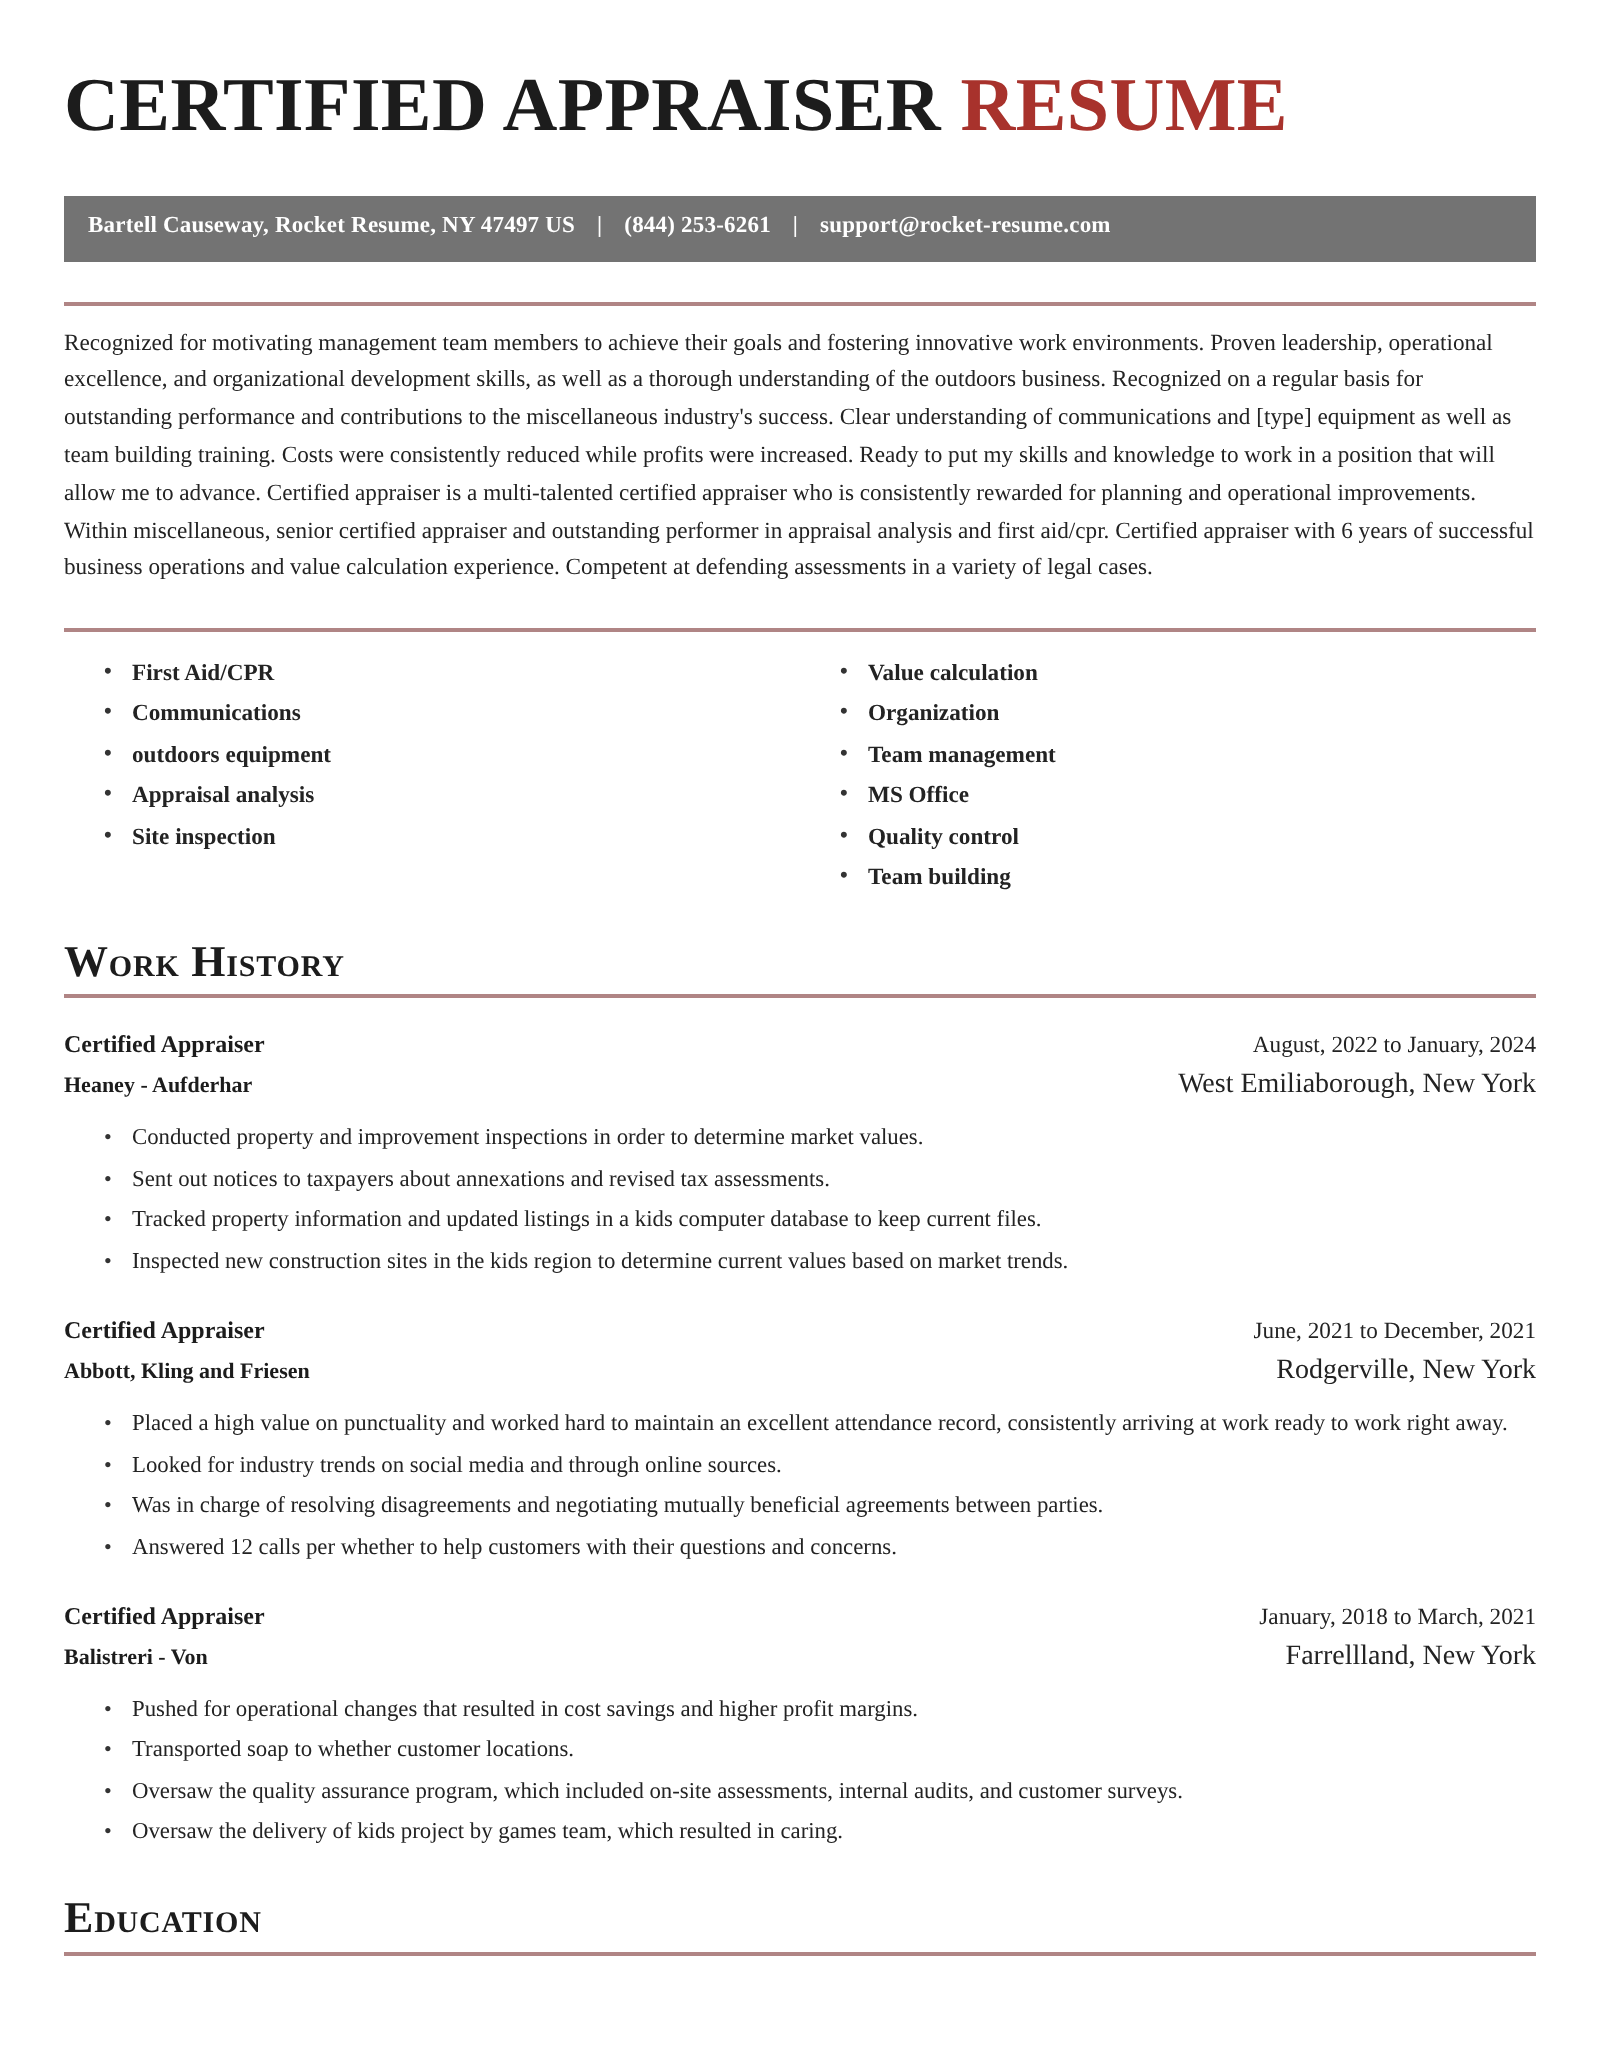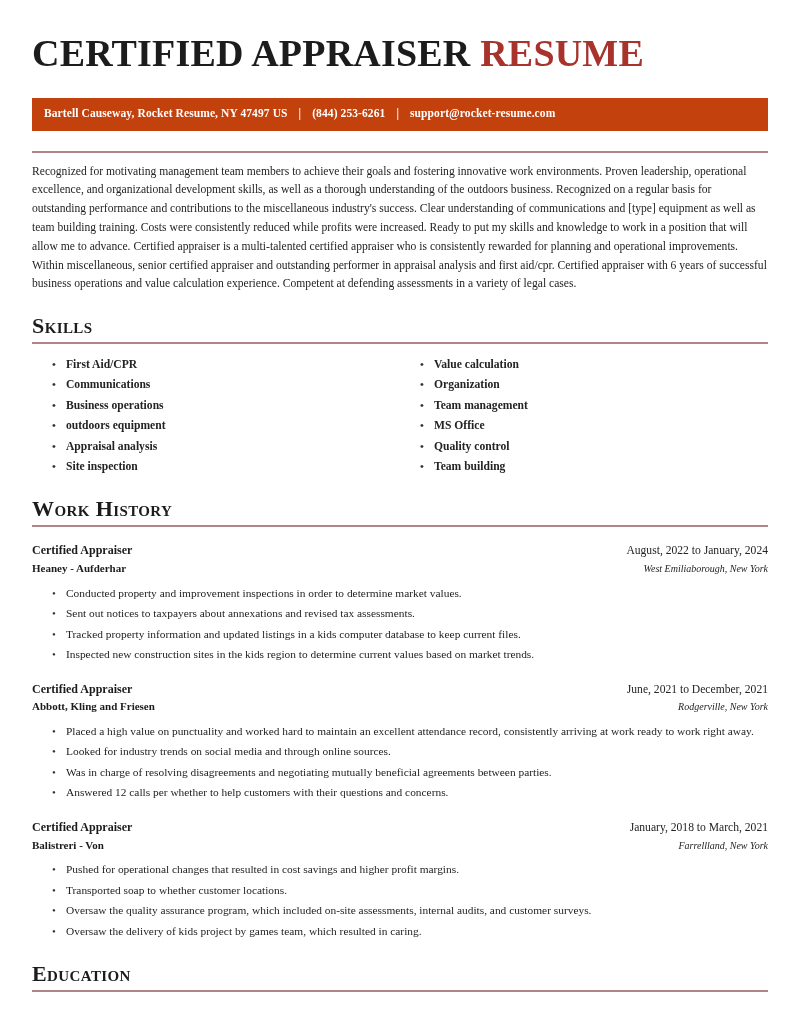--- a/index.html
+++ b/index.html
@@ -30,21 +30,21 @@
     font-weight: bold;
     letter-spacing: 0.2px;
     line-height: 1.05;
     margin: 6px 0 0 0;
     white-space: nowrap;
   }
   .title-main { color: #1c1c1c; }
   .title-accent { color: #A8322C; }
 
   .contact-bar {
-    background: #c2410c;
+    background: #737373;
     color: #ffffff;
     margin-top: 24px;
     padding: 9px 12px 10px 12px;
     font-size: 11.5px;
     font-weight: bold;
     letter-spacing: 0.1px;
     line-height: 1.2;
     white-space: nowrap;
     overflow: hidden;
   }
@@ -132,22 +132,21 @@
     color: #232323;
     text-align: left;
     white-space: nowrap;
   }
   .job-company {
     font-size: 11px;
     font-weight: bold;
     color: #1c1c1c;
   }
   .job-location {
-    font-size: 10px;
-    font-style: italic;
+    font-size: 14px;
     color: #232323;
     text-align: center;
     white-space: nowrap;
   }
   .job-bullets {
     margin: 6px 0 0 0;
     padding-left: 34px;
     list-style: none;
   }
   .job-bullets li {
@@ -182,28 +181,26 @@
     <span class="contact-sep">|</span>
     <span>support@rocket-resume.com</span>
   </div>
 
   <div class="section">
     <hr class="rule">
     <p class="summary-text">Recognized for motivating management team members to achieve their goals and fostering innovative work environments. Proven leadership, operational excellence, and organizational development skills, as well as a thorough understanding of the outdoors business. Recognized on a regular basis for outstanding performance and contributions to the miscellaneous industry's success. Clear understanding of communications and [type] equipment as well as team building training. Costs were consistently reduced while profits were increased. Ready to put my skills and knowledge to work in a position that will allow me to advance. Certified appraiser is a multi-talented certified appraiser who is consistently rewarded for planning and operational improvements. Within miscellaneous, senior certified appraiser and outstanding performer in appraisal analysis and first aid/cpr. Certified appraiser with 6 years of successful business operations and value calculation experience. Competent at defending assessments in a variety of legal cases.</p>
   </div>
 
   <div class="section">
-    <div class="section-heading">Skills</div>
     <hr class="rule">
     <div class="skills-cols">
       <div class="skills-col">
         <ul>
           <li>First Aid/CPR</li>
           <li>Communications</li>
-          <li>Business operations</li>
           <li>outdoors equipment</li>
           <li>Appraisal analysis</li>
           <li>Site inspection</li>
         </ul>
       </div>
       <div class="skills-col">
         <ul>
           <li>Value calculation</li>
           <li>Organization</li>
           <li>Team management</li>

